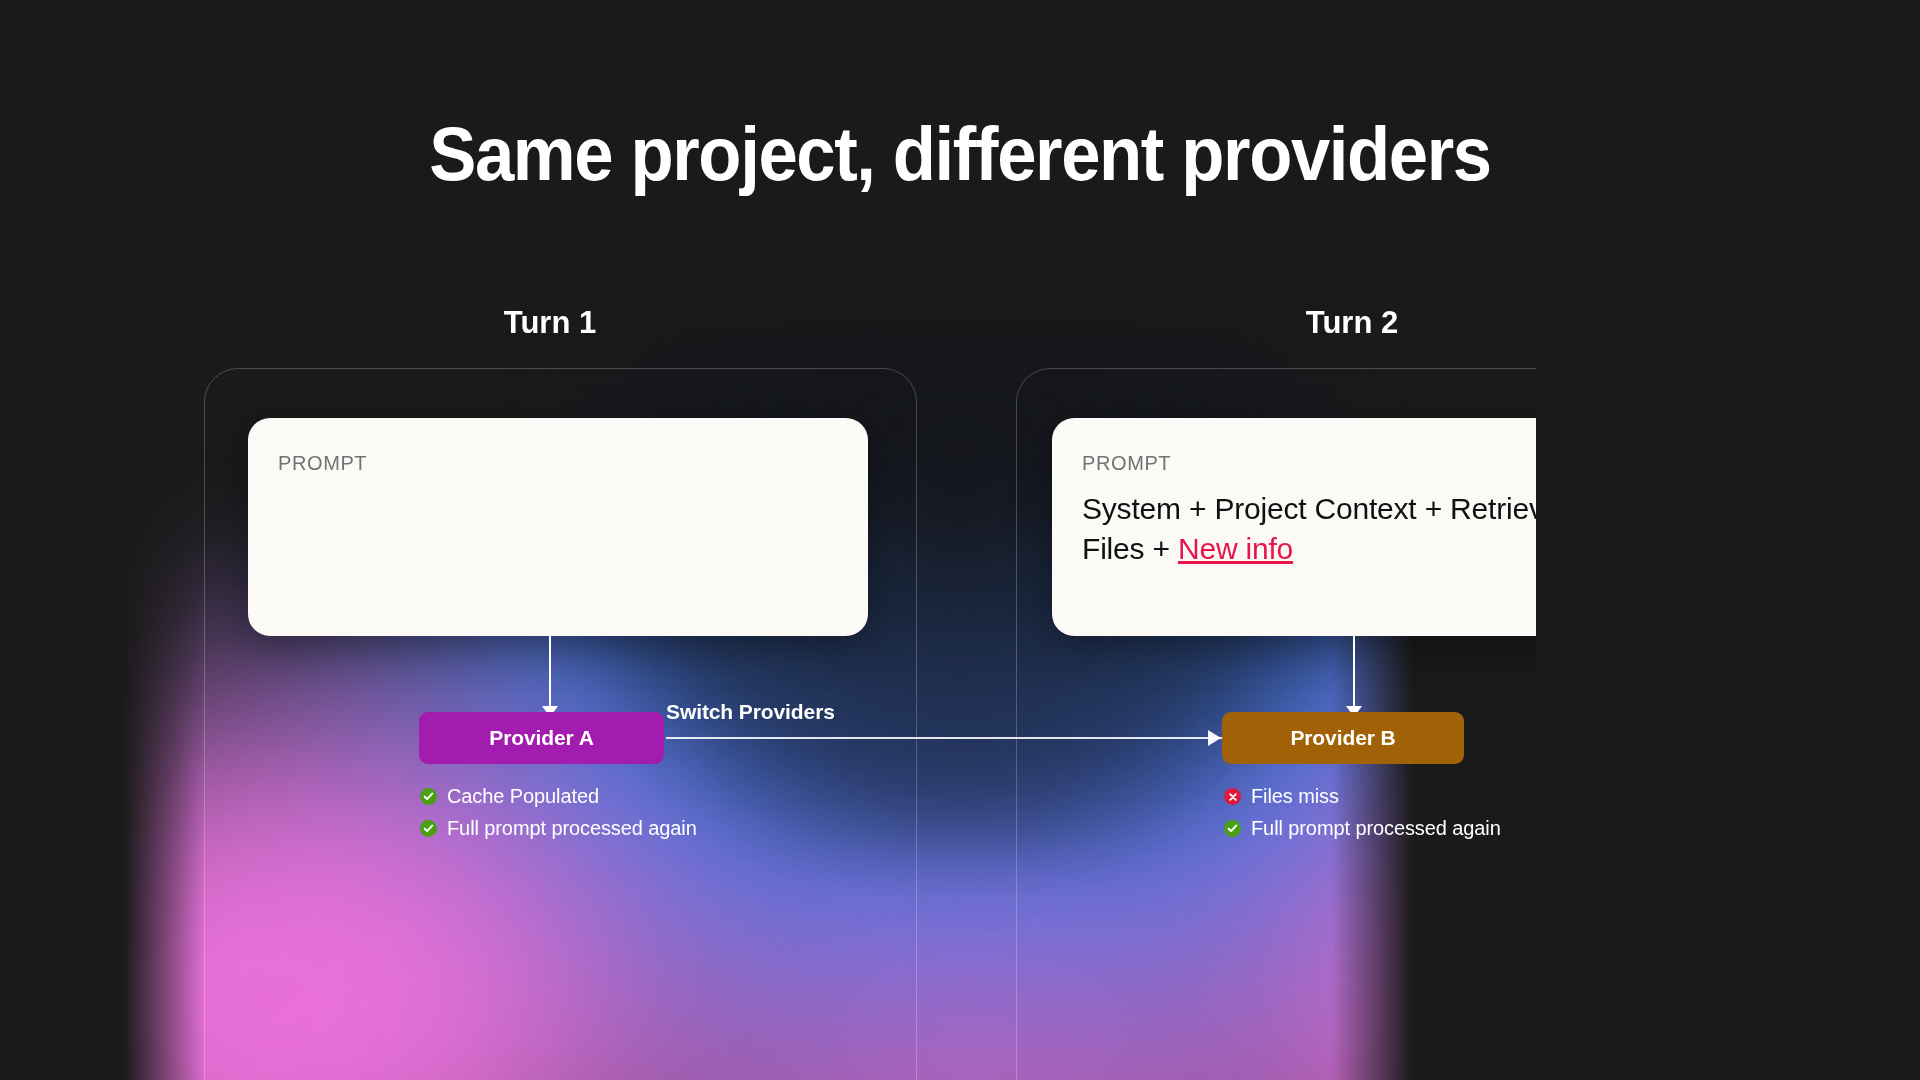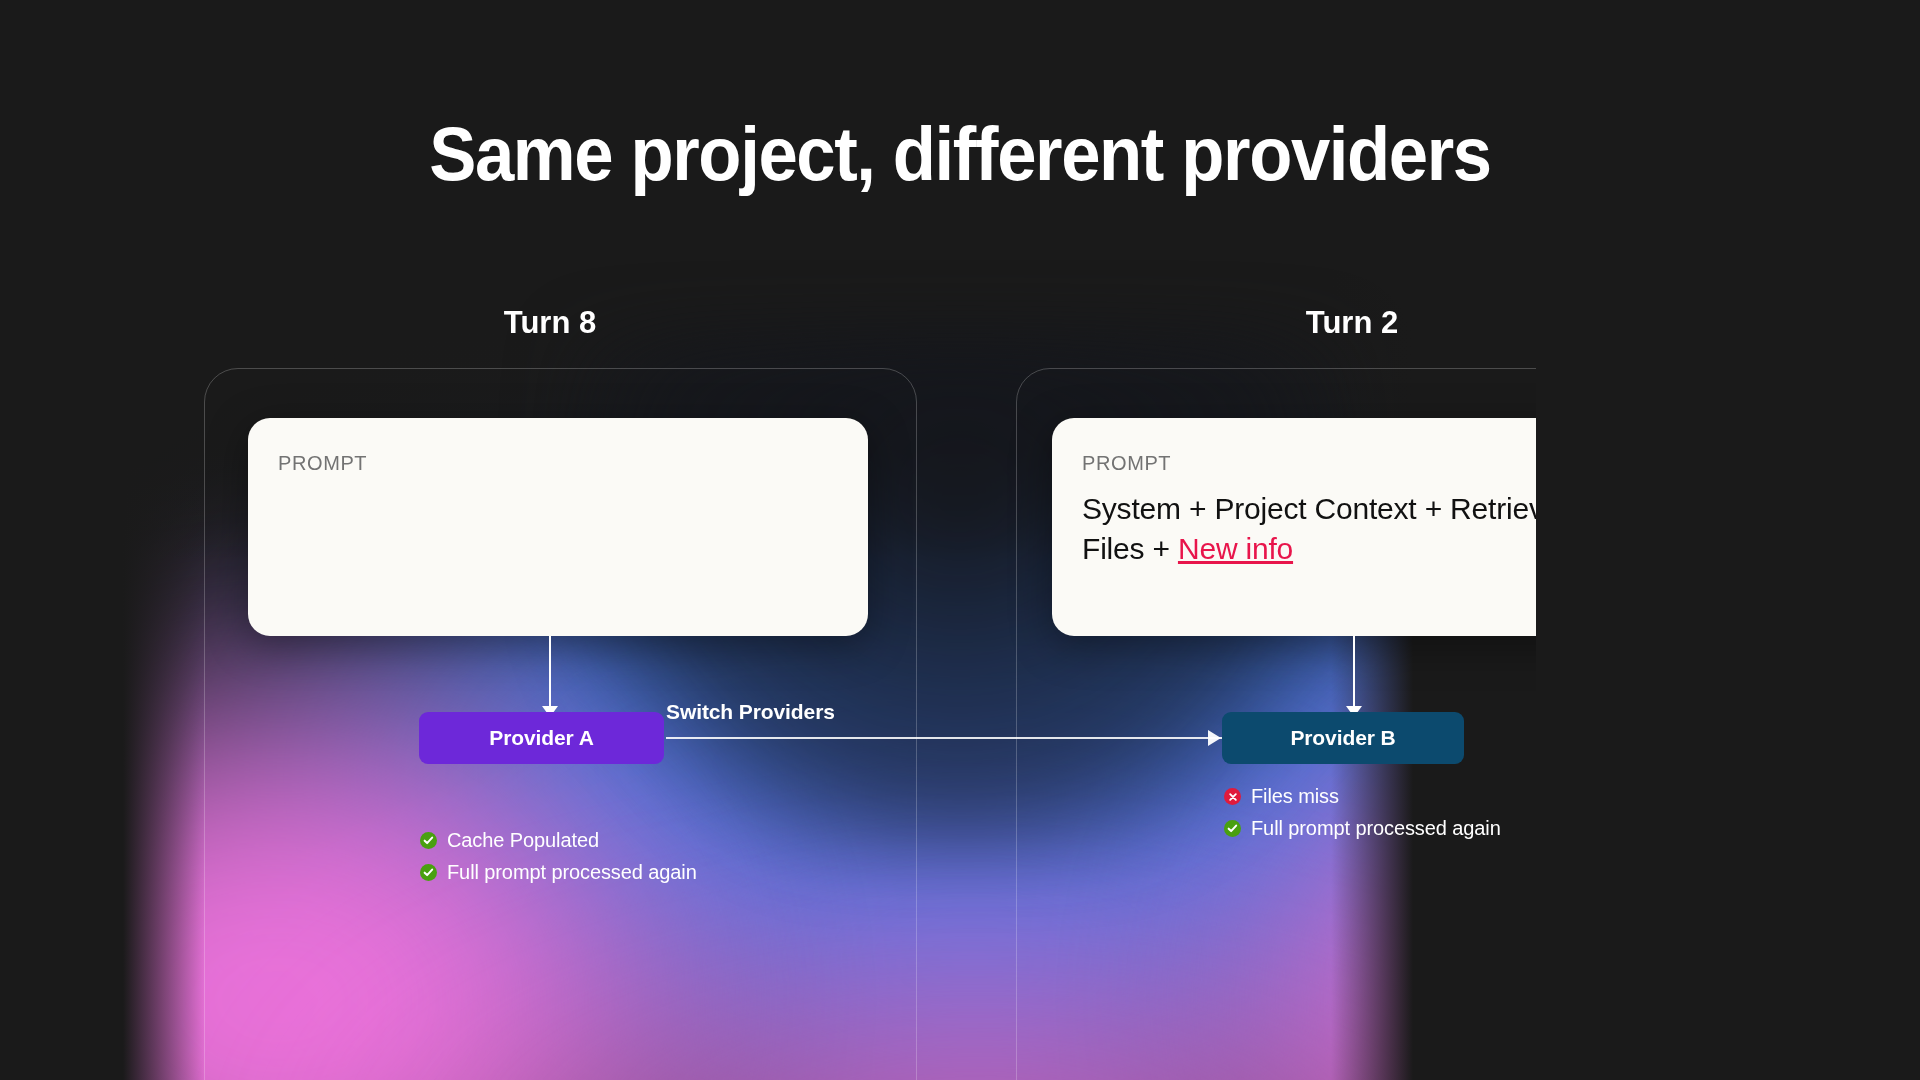--- a/index.html
+++ b/index.html
@@ -104,41 +104,41 @@
   #varrow2 { left:1346px; top:636px; height:82px; }
   .v-arrow .shaft { height:72px; }
   .v-arrow .head { top:70px; }
 
   
   .provider-btn {
     position:absolute; height:52px; border-radius:9px;
     display:flex; align-items:center; justify-content:center;
     font-size:21px; font-weight:bold; color:#fff; letter-spacing:-.1px;
   }
-  #provA { left:419px; top:712px; width:245px; background:#6d28d9; }
-  #provB { left:1222px; top:712px; width:242px; background:#0c4a6e; }
+  #provA { left:419px; top:712px; width:245px; background:#a21caf; }
+  #provB { left:1222px; top:712px; width:242px; background:#a16207; }
 
   
   #switch-line {
     position:absolute; left:666px; top:737px; width:556px; height:2px;
     background:rgba(255,255,255,.88);
   }
   #switch-head {
     position:absolute; left:1208px; top:730px; width:0; height:0;
     border-top:8px solid transparent; border-bottom:8px solid transparent;
     border-left:13px solid rgba(255,255,255,.95);
   }
   #switch-label {
     position:absolute; left:666px; top:700px; width:556px; text-align:left;
     font-size:21px; font-weight:bold; color:#fff; letter-spacing:-.1px;
   }
 
   
   .status-list { position:absolute; }
-  #status1 { left:420px; top:784px;margin-top:44px; }
+  #status1 { left:420px; top:784px; }
   #status2 { left:1224px; top:784px; }
   .status-row { display:flex; align-items:center; margin-bottom:7px; height:25px; }
   .status-ico {
     width:17px; height:17px; border-radius:50%; margin-right:10px;
     display:flex; align-items:center; justify-content:center;
     font-size:12px; font-weight:bold; color:#fff; flex:0 0 17px; line-height:1;
   }
   .ico-ok { background:#49a010; }
   .ico-bad { background:#e01a3c; }
   .ico-ok svg, .ico-bad svg { display:block; }
@@ -155,21 +155,21 @@
   <div class="glow glow-pink-l"></div>
   <div class="glow glow-pink-r"></div>
   <div class="glow glow-pink-b"></div>
   <div class="dark-top"></div>
   <div class="dark-core"></div>
   <div class="edge-black-l"></div>
   <div class="edge-black-r"></div>
 
   <div class="title">Same project, different providers</div>
 
-  <div id="turn1-label" class="turn-label">Turn 8</div>
+  <div id="turn1-label" class="turn-label">Turn 1</div>
   <div id="turn2-label" class="turn-label">Turn 2</div>
 
   <div id="panel1" class="panel"></div>
   <div id="panel2" class="panel"></div>
 
   <div id="card1" class="prompt-card">
     <div class="prompt-kicker">PROMPT</div>
   </div>
 
   <div id="card2" class="prompt-card">

